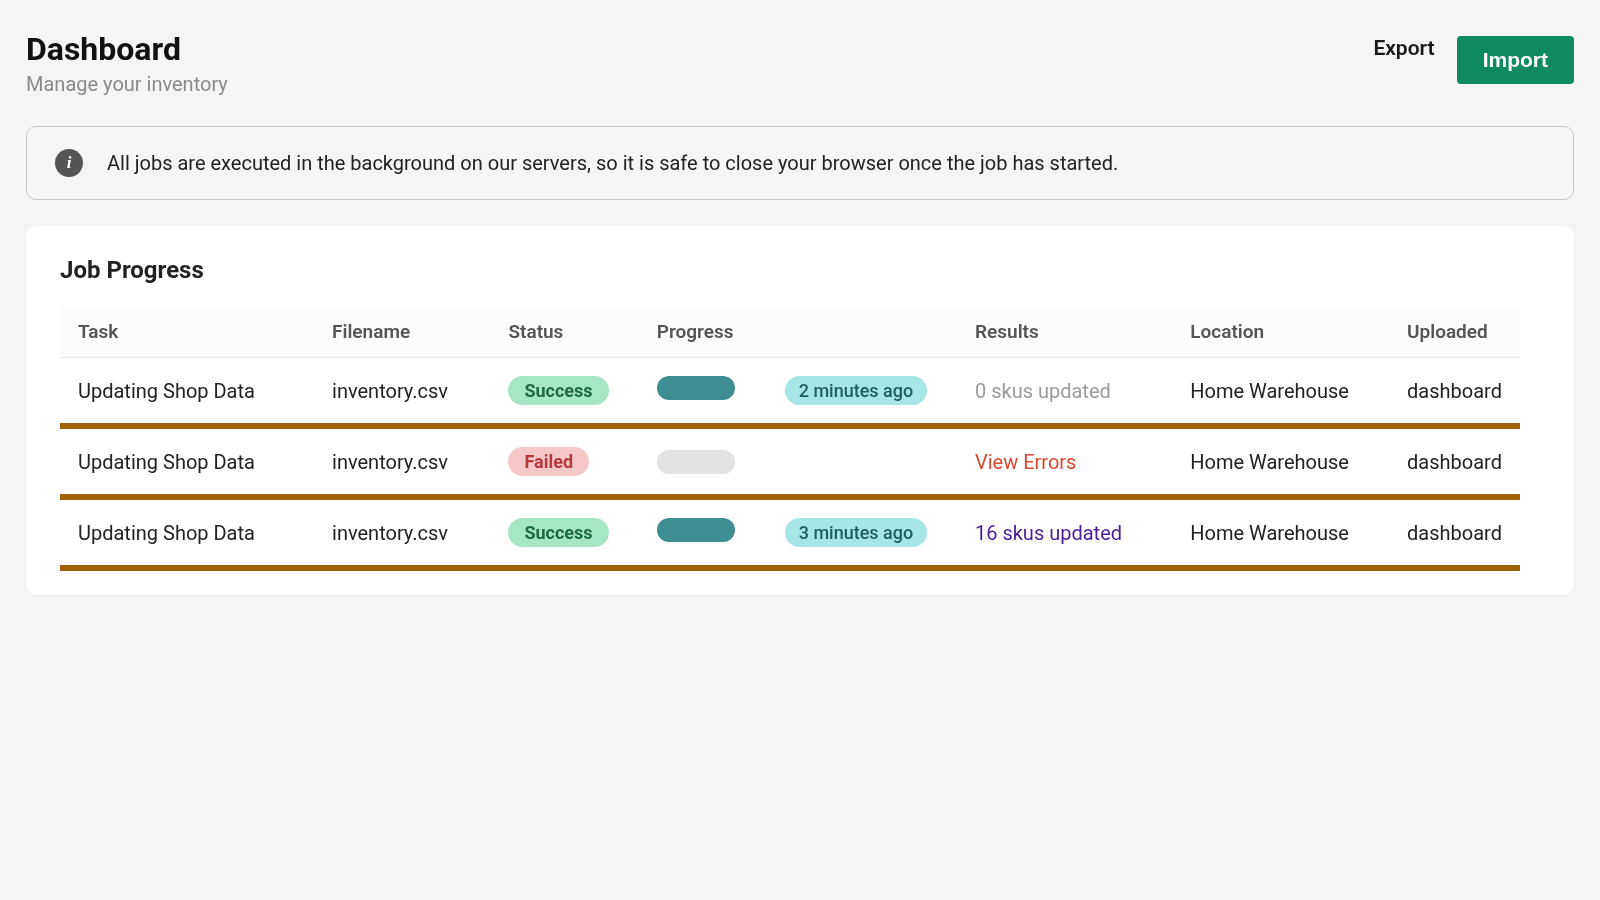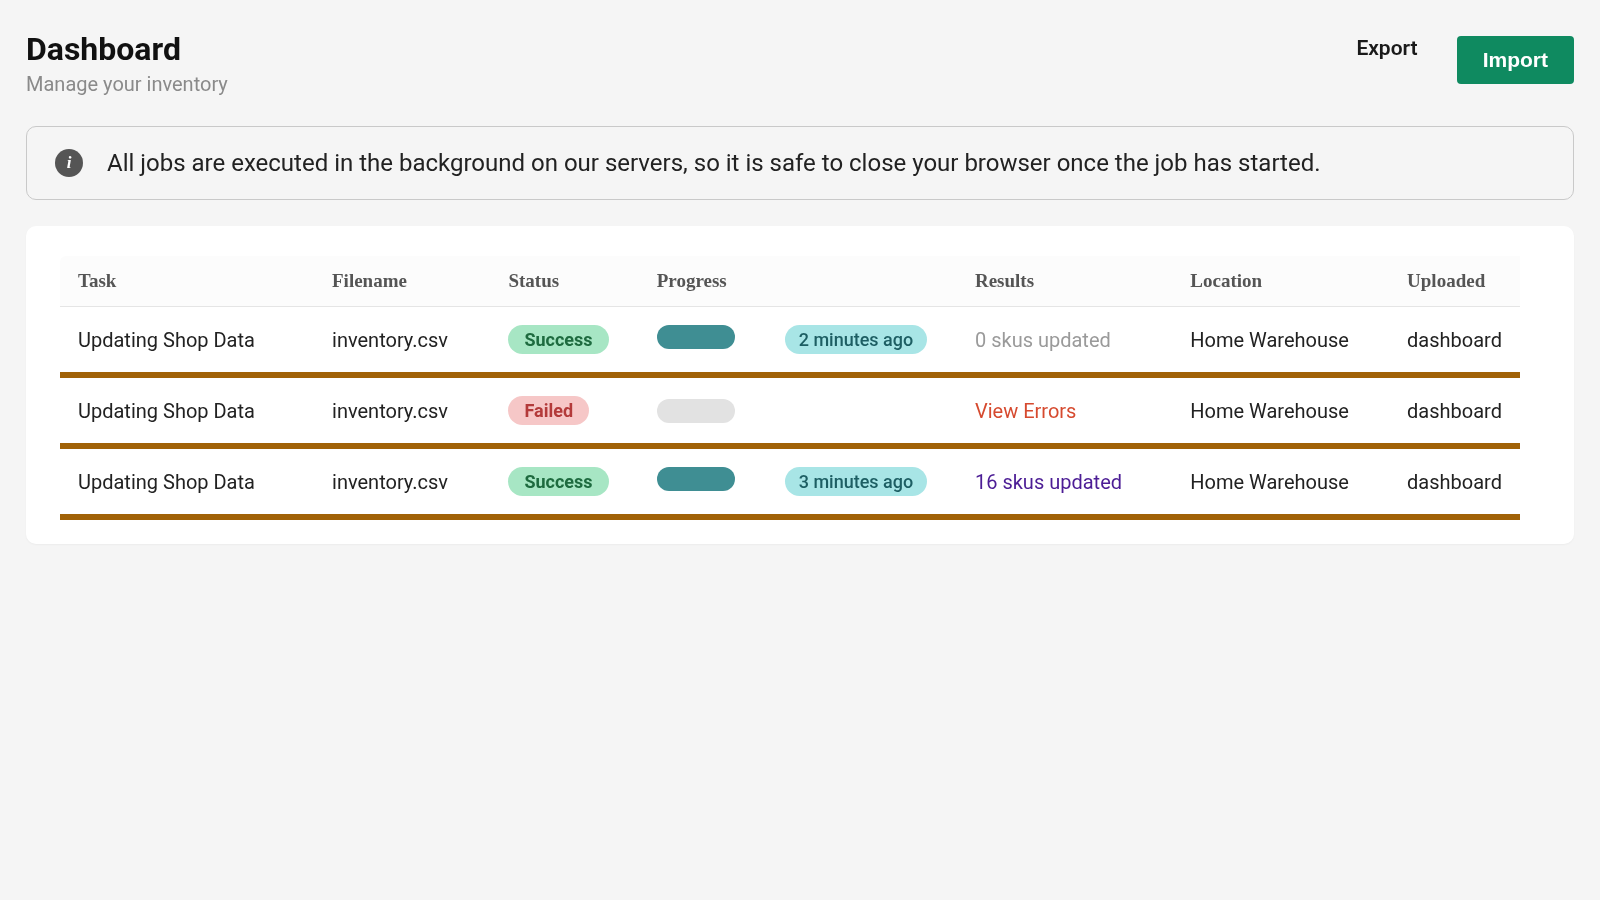--- a/index.html
+++ b/index.html
@@ -43,21 +43,20 @@
   }
   .import-btn {
     background: #0f8a60;
     color: #fff;
     border: none;
     border-radius: 4px;
     padding: 12px 26px;
     font-size: 21px;
     font-weight: 700;
     cursor: pointer;
-    margin-left: 17px;
   }
   .info-banner {
     border: 1px solid #c9c9c9;
     border-radius: 10px;
     padding: 22px 28px;
     display: flex;
     align-items: center;
     gap: 24px;
     margin-bottom: 26px;
   }
@@ -70,21 +69,21 @@
     display: flex;
     align-items: center;
     justify-content: center;
     font-style: italic;
     font-family: Georgia, serif;
     font-weight: 700;
     font-size: 17px;
     flex-shrink: 0;
   }
   .info-text {
-    font-size: 24px;
+    font-size: 20px;
     color: #222;
   }
   .card {
     background: #fff;
     border-radius: 10px;
     padding: 30px 34px 24px 34px;
     box-shadow: 0 1px 2px rgba(0,0,0,0.04);
   }
   .card-title {
     font-size: 24px;
@@ -105,21 +104,20 @@
   }
   thead th {
     text-align: left;
     font-size: 19px;
     font-weight: 600;
     color: #555;
     padding: 14px 18px;
     border-bottom: 1px solid #e5e5e5;
     background: #fcfcfc;
     white-space: nowrap;
-    font-family: Liberation Serif, serif;
   }
   thead th:first-child { border-top-left-radius: 6px; }
   tbody td {
     font-size: 20px;
     color: #222;
     padding: 18px 18px;
     border-bottom: 6px solid #a16207;
     white-space: nowrap;
     vertical-align: middle;
   }
@@ -173,20 +171,21 @@
     <button class="import-btn">Import</button>
   </div>
 </div>
 
 <div class="info-banner">
   <div class="info-icon">i</div>
   <div class="info-text">All jobs are executed in the background on our servers, so it is safe to close your browser once the job has started.</div>
 </div>
 
 <div class="card">
+  <div class="card-title">Job Progress</div>
 
   <div class="table-wrap">
     <table>
       <thead>
         <tr>
           <th class="col-task">Task</th>
           <th class="col-file">Filename</th>
           <th class="col-status">Status</th>
           <th class="col-prog">Progress</th>
           <th class="col-results">Results</th>

